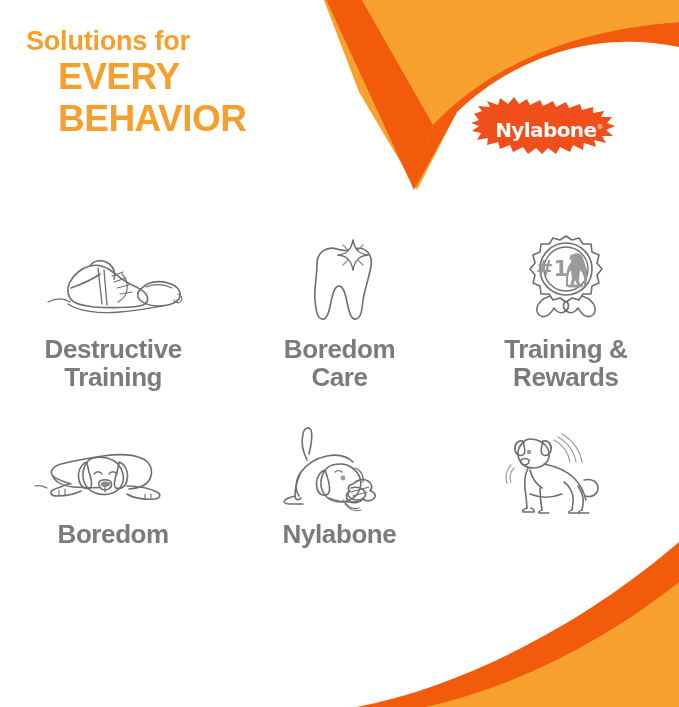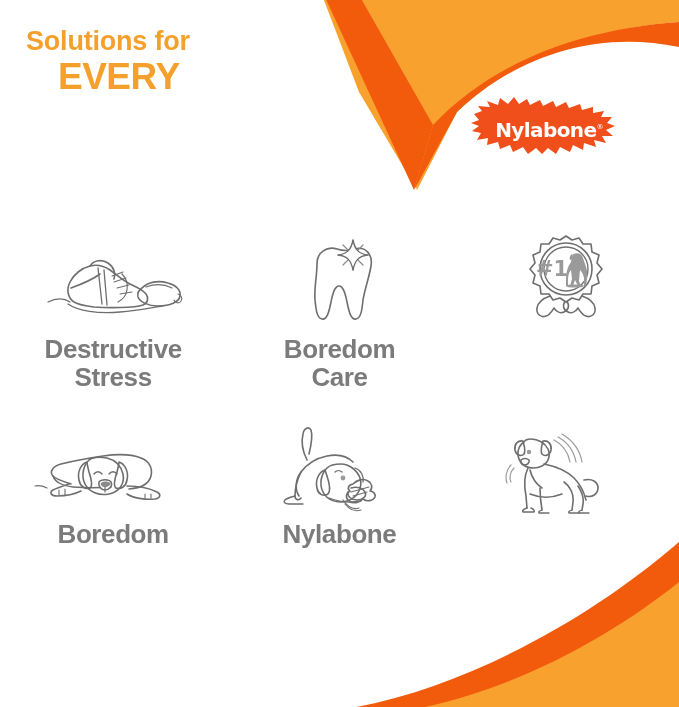--- a/index.html
+++ b/index.html
@@ -83,20 +83,21 @@
   </svg>
 
   <svg class="swoosh-bottom" viewBox="0 0 420 165">
     <path d="M80 168 C200 150 330 78 420 0 L420 168 Z" fill="#F25A0C"></path>
     <path d="M140 170 C250 152 350 96 420 40 L420 170 Z" fill="#F9A12E"></path>
   </svg>
 
   <div class="headline">
     <div class="line1">Solutions for</div>
     <div class="line2">EVERY</div>
+    <div class="line3">BEHAVIOR</div>
   </div>
 
   <div class="brand">
     <svg viewBox="0 0 148 72">
       <path fill="#F04E1A" d="M9,28 L4,22 L12,19 L8,14 L20,15 L17,9 L28,13 L30,6 L38,12 L44,5
         L49,12 L57,7 L60,13 L70,8 L73,14 L83,9 L86,15 L96,10 L99,16 L110,12 L112,18 L123,15
         L123,21 L134,19 L131,25 L142,25 L137,31 L145,34 L136,38 L143,44 L132,44 L136,51 L124,48
         L126,55 L114,51 L113,58 L103,53 L100,60 L90,55 L86,62 L78,56 L72,62 L66,56 L58,62 L53,55
         L43,60 L40,53 L30,57 L28,50 L17,53 L18,46 L7,48 L11,41 L2,39 L9,34 L1,31 Z"></path>
     </svg>
@@ -125,21 +126,21 @@
           </g>
           <g class="stroke">
             <path d="M104 56 C110 50 120 48 130 51 C138 53 143 58 142 64
                      C141 70 132 74 120 74 C110 74 102 70 100 65 C99 61 101 58 104 56 Z"></path>
             <path d="M108 55 C116 52 126 52 134 56" stroke-width="1.1"></path>
             <path d="M140 62 C143 63 145 66 143 69 C141 72 137 71 136 68" stroke-width="1.1"></path>
           </g>
         </svg>
       </div>
       <div class="cap">Destructive
-Stress</div>
+Training</div>
     </div>
 
     <div class="cell">
       <div class="art">
         <svg width="120" height="95" viewBox="0 0 120 95">
           <g class="stroke">
             <path d="M38 32 C38 20 48 14 58 17 C64 19 70 19 76 17 C86 14 94 22 92 34
                      C90 46 86 56 84 68 C83 78 82 86 77 87 C72 88 70 80 68 70
                      C66 60 64 54 60 54 C56 54 54 60 52 70 C50 80 48 88 43 87
                      C38 86 37 78 36 68 C35 56 38 44 38 32 Z"></path>
@@ -178,20 +179,22 @@
           <g class="fillgray">
             <path d="M68 22 C72 20 76 22 77 26 L79 32 C81 37 82 42 81 47 L80 54
                      L78 54 L78 46 C77 42 76 40 74 38 L73 49 L75 54 L72 54 L69 48
                      L67 54 L64 54 L66 47 L65 38 C63 40 62 44 62 48 L62 54 L60 54 L60 46
                      C60 40 62 34 65 30 L66 25 C66 23 67 22 68 22 Z"></path>
             <path d="M66 22 C64 23 63 26 64 28 L67 27 Z"></path>
             <ellipse cx="69" cy="54" rx="9" ry="1.6"></ellipse>
           </g>
         </svg>
       </div>
+      <div class="cap">Training &amp;
+Rewards</div>
     </div>
 
     <div class="cell row2">
       <div class="art">
         <svg width="160" height="90" viewBox="0 0 160 90">
           <g class="stroke">
 
             <path d="M38 60 C32 58 24 56 20 52 C16 48 20 42 28 40 C40 37 56 34 70 32
                      C84 30 98 30 108 34 C116 37 120 44 118 52 C116 60 108 64 96 65"></path>
             <path d="M20 52 C22 58 30 62 40 63 C52 64 66 64 78 63"></path>

